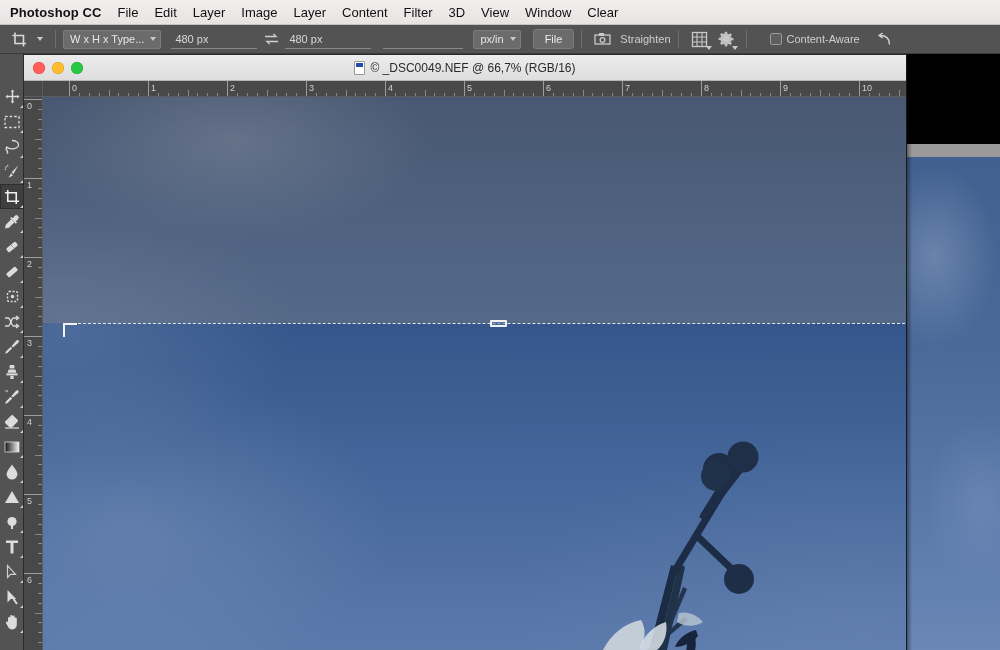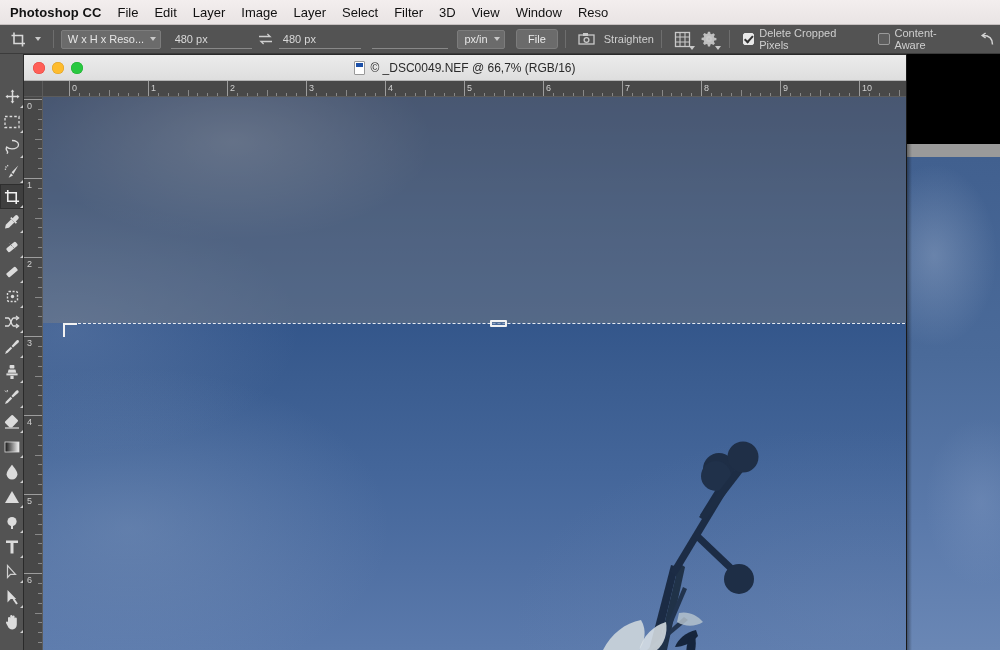--- a/index.html
+++ b/index.html
@@ -195,44 +195,44 @@
 
 <div id="app">
 
   <div class="menubar">
     <div class="app-name">Photoshop CC</div>
     <div class="mi">File</div>
     <div class="mi">Edit</div>
     <div class="mi">Layer</div>
     <div class="mi">Image</div>
     <div class="mi">Layer</div>
-    <div class="mi">Select</div>
+    <div class="mi">Content</div>
     <div class="mi">Filter</div>
     <div class="mi">3D</div>
     <div class="mi">View</div>
     <div class="mi">Window</div>
-    <div class="mi">Reso</div>
+    <div class="mi">Clear</div>
   </div>
 
   <div class="optionsbar">
 
     <div class="opt-tool-icon">
       <svg width="17" height="17" viewBox="0 0 17 17">
         <path d="M4 1.5 v11 h11" fill="none" stroke="#d8d8d8" stroke-width="1.6"></path>
         <path d="M12.5 15.5 v-11 h-11" fill="none" stroke="#d8d8d8" stroke-width="1.6"></path>
       </svg>
     </div>
     <div class="opt-caret-btn">
         <i class="caret"></i>
       </div>
 
     <div class="vsep"></div>
 
     <div class="combo">
-      <span class="cb-label">W x H x Reso...</span>
+      <span class="cb-label">W x H x Type...</span>
       <i class="caret"></i>
     </div>
 
     <div style="width:10px"></div>
     <div class="numfield">480 px</div>
 
     <div class="swap-icon">
       <svg width="15" height="12" viewBox="0 0 15 12">
         <path d="M1 3.5 h11 l-2.6 -2.4" fill="none" stroke="#cfcfcf" stroke-width="1.3"></path>
         <path d="M14 8.5 h-11 l2.6 2.4" fill="none" stroke="#cfcfcf" stroke-width="1.3"></path>
@@ -277,24 +277,20 @@
     <div class="icon-btn" style="position:relative">
       <svg width="16" height="16" viewBox="0 0 16 16">
         <path fill="#c9c9c9" d="M8 5.1A2.9 2.9 0 1 0 8 10.9 2.9 2.9 0 0 0 8 5.1zm0 1.6a1.3 1.3 0 1 1 0 2.6 1.3 1.3 0 0 1 0-2.6z"></path>
         <path fill="#c9c9c9" d="M6.9 0.7h2.2l.3 2 1.3.55 1.7-1.1 1.55 1.55-1.1 1.7.55 1.3 2 .3v2.2l-2 .3-.55 1.3 1.1 1.7-1.55 1.55-1.7-1.1-1.3.55-.3 2H6.9l-.3-2-1.3-.55-1.7 1.1L2.05 12.3l1.1-1.7-.55-1.3-2-.3V6.8l2-.3.55-1.3-1.1-1.7L3.6 1.95l1.7 1.1 1.3-.55z" opacity=".92"></path>
       </svg>
       <i class="caret" style="position:absolute;right:1px;bottom:4px"></i>
     </div>
 
     <div class="vsep"></div>
 
-    <div class="chk-wrap">
-      <span class="chk on"></span>
-      <span class="opt-text" style="margin-left:0">Delete Cropped Pixels</span>
-    </div>
 
     <div style="width:10px"></div>
     <div class="chk-wrap">
       <span class="chk"></span>
       <span class="opt-text" style="margin-left:0">Content-Aware</span>
     </div>
 
     <div style="width:10px"></div>
     <div class="icon-btn">
       <svg width="17" height="15" viewBox="0 0 17 15">

